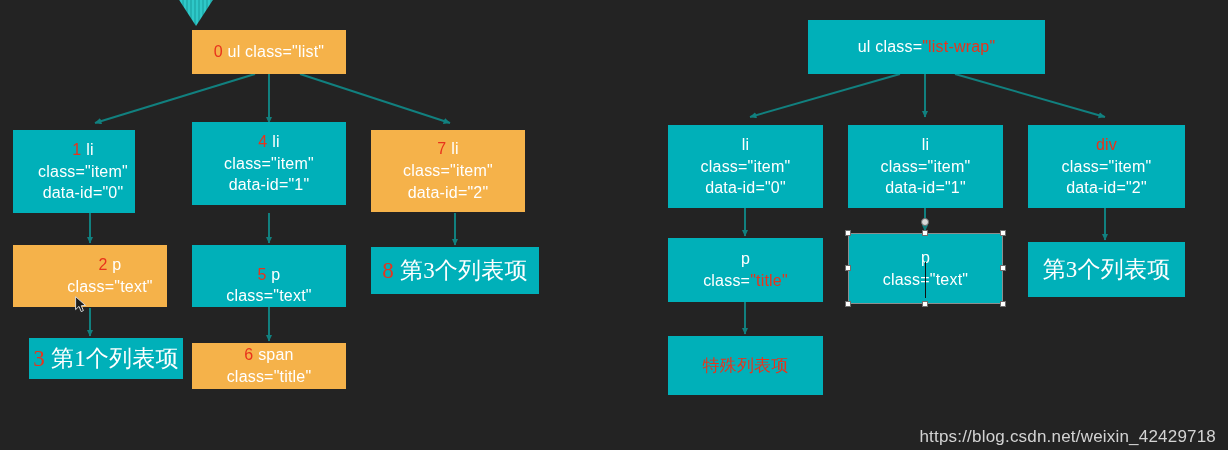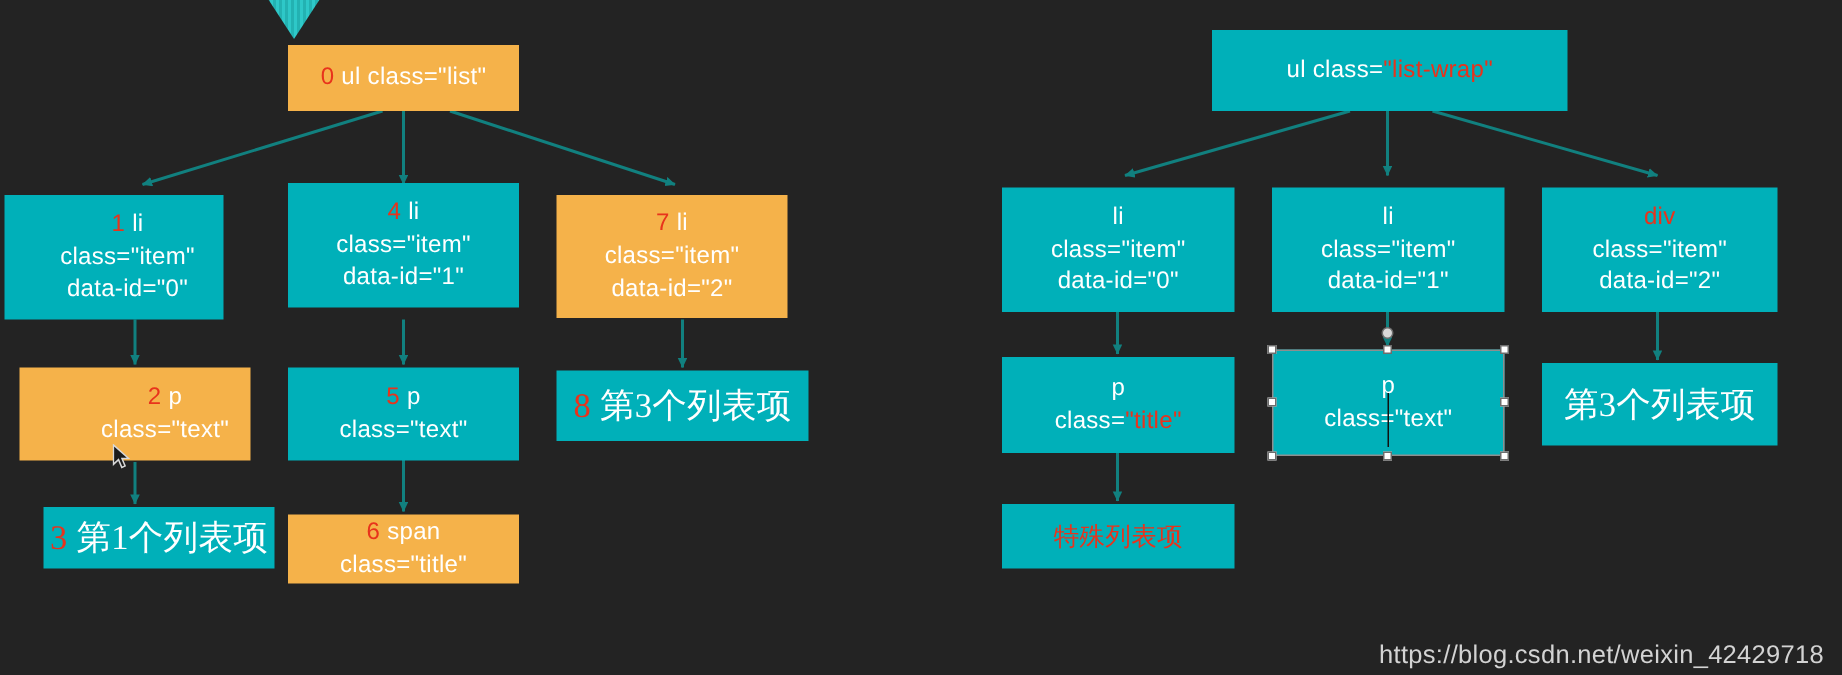--- a/index.html
+++ b/index.html
@@ -149,21 +149,21 @@
       <path d="M1105,208 L1105,240"></path>
 
       <path d="M745,302 L745,334"></path>
     </g>
   </svg>
 
   <div class="node amber" style="left:192px; top:30px; width:154px; height:44px;">
     <span class="ln"><span class="idx">0</span> <span>ul class="list"</span></span>
   </div>
 
-  <div class="node teal" style="left:3px; top:130px; width:146px; height:83px;padding-left:18px;">
+  <div class="node teal" style="left:13px; top:130px; width:122px; height:83px;padding-left:18px;">
     <span class="ln"><span class="idx">1</span> <span>li</span></span>
     <span class="ln">class="item"</span>
     <span class="ln">data-id="0"</span>
   </div>
 
   <div class="node teal" style="left:192px; top:122px; width:154px; height:83px;">
     <span class="ln"><span class="idx">4</span> <span>li</span></span>
     <span class="ln">class="item"</span>
     <span class="ln">data-id="1"</span>
   </div>
@@ -172,21 +172,21 @@
     <span class="ln"><span class="idx">7</span> <span>li</span></span>
     <span class="ln">class="item"</span>
     <span class="ln">data-id="2"</span>
   </div>
 
   <div class="node amber" style="left:13px; top:245px; width:154px; height:62px;padding-left:40px;">
     <span class="ln"><span class="idx">2</span> <span>p</span></span>
     <span class="ln">class="text"</span>
   </div>
 
-  <div class="node teal" style="left:192px; top:245px; width:154px; height:62px;">
+  <div class="node teal" style="left:192px; top:245px; width:154px; height:62px;justify-content:flex-end;">
     <span class="ln"><span class="idx">5</span> <span>p</span></span>
     <span class="ln">class="text"</span>
   </div>
 
   <div class="node teal" style="left:371px; top:247px; width:168px; height:47px;">
     <span class="ln cjk"><span class="idx">8</span> <span>第3个列表项</span></span>
   </div>
 
   <div class="node teal" style="left:13px; top:338px; width:154px; height:41px;margin-left:16px;">
     <span class="ln cjk"><span class="idx">3</span> <span>第1个列表项</span></span>
@@ -237,21 +237,21 @@
   <div class="handle" style="left:845px; top:265px;"></div>
   <div class="handle" style="left:1000px; top:265px;"></div>
   <div class="handle" style="left:845px; top:301px;"></div>
   <div class="handle" style="left:922px; top:301px;"></div>
   <div class="handle" style="left:1000px; top:301px;"></div>
 
   <div class="node teal" style="left:1028px; top:242px; width:157px; height:55px;">
     <span class="ln cjk">第3个列表项</span>
   </div>
 
-  <div class="node teal" style="left:668px; top:336px; width:155px; height:43px;">
+  <div class="node teal" style="left:668px; top:336px; width:155px; height:59px;">
     <span class="ln cjk-red">特殊列表项</span>
   </div>
 
   <svg id="cursor" viewBox="0 0 12 18" xmlns="http://www.w3.org/2000/svg">
     <path d="M0.6,0.6 L0.6,13.6 L4.0,10.4 L6.2,15.6 L8.4,14.6 L6.3,9.7 L10.6,9.5 Z" fill="#1c1c1c" stroke="#d8d8d8" stroke-width="1"></path>
   </svg>
 
   <div id="watermark">https://blog.csdn.net/weixin_42429718</div>
 </div>
 

